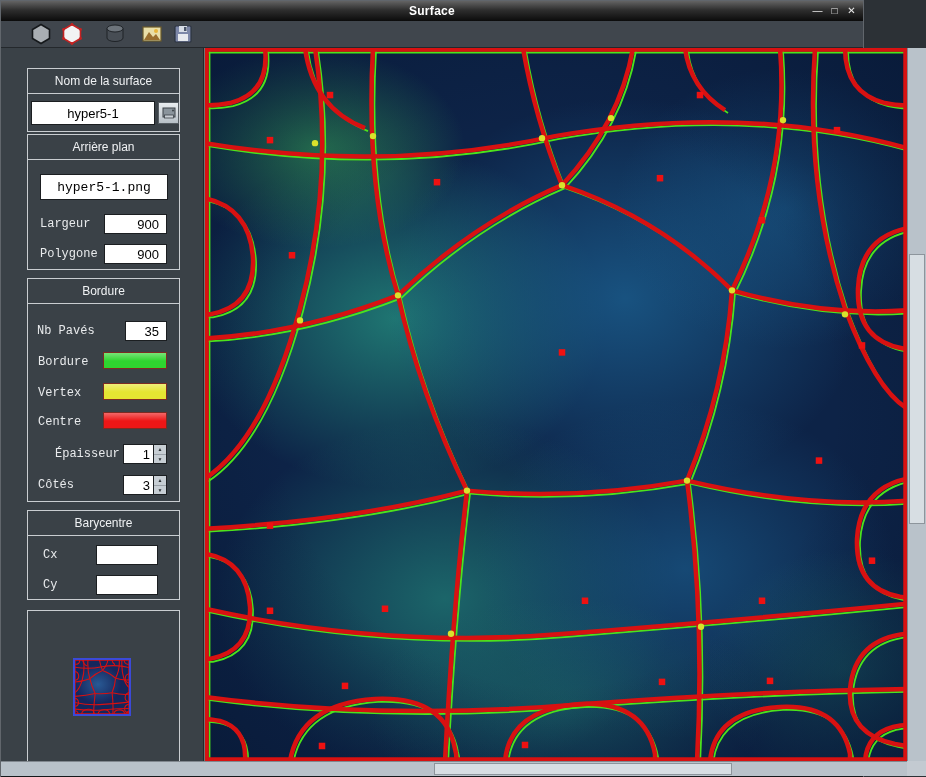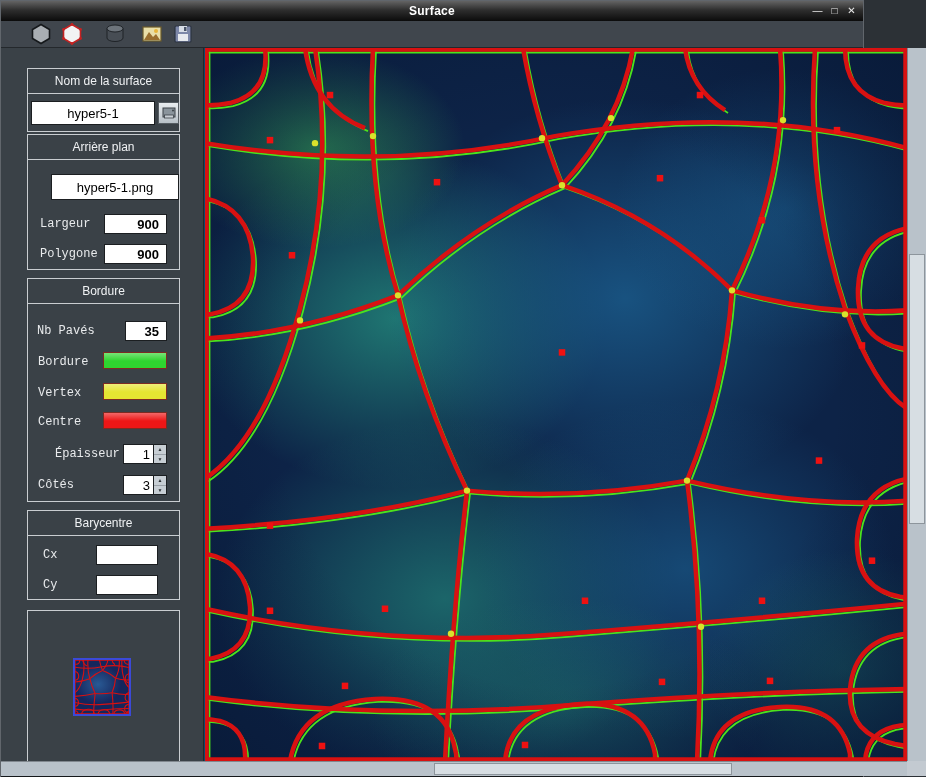--- a/index.html
+++ b/index.html
@@ -1,17 +1,17 @@
 <!DOCTYPE html>
 <html><head>
 <meta charset="utf-8">
 <style>
   * { margin:0; padding:0; box-sizing:border-box; font-family:"Liberation Sans", sans-serif; }
   html,body { width:926px; height:777px; overflow:hidden; background:#2c3136; }
-  .window { position:relative; width:864px; height:777px; background:#0c4a6e; border:1px solid #61666c; }
+  .window { position:relative; width:864px; height:777px; background:#737373; border:1px solid #61666c; }
 
   
   .titlebar { position:absolute; left:0; top:0; width:100%; height:20px;
               background:linear-gradient(#636363,#2e2e2e 45%,#0b0b0b); }
   .title   { position:absolute; left:0; right:0; text-align:center; line-height:20px;
              color:#ffffff; font-weight:bold; font-size:12px; letter-spacing:.3px; }
   .winbtn  { position:absolute; top:0; line-height:20px; color:#e9e9e9; font-size:10px;
              width:15px; text-align:center; cursor:pointer; z-index:2; }
 
   
@@ -23,21 +23,21 @@
   
   .sidebar { position:absolute; left:0; top:47px; width:203px; height:713px; background:#3a4147;
              border-right:1px solid #24282c; }
   .group  { position:absolute; border:1px solid #c9cdd1;margin-top:11px; }
   .gtitle { height:25px; line-height:25px; border-bottom:1px solid #c9cdd1; text-align:center;
             color:#f0f2f4; font-size:12px; }
   .label  { position:absolute; color:#e9ebed; font-size:12px; white-space:nowrap;font-family:Liberation Mono, monospace; }
   .tfield { position:absolute; background:#ffffff; border:1px solid #1b1e21; font-size:13px;
             color:#000; padding:0 7px; }
   .tfield.center { text-align:center; }
-  .tfield.num    { text-align:right;font-weight:bold; }
+  .tfield.num    { text-align:right; }
   .swatch { position:absolute; border:1px solid #7c2a22; }
   .swatch::after { content:""; display:block; width:100%; height:50%;
                    background:linear-gradient(rgba(255,255,255,.35),rgba(255,255,255,0)); }
   .spinner   { position:absolute; display:flex; }
   .spin-input{ width:31px; height:20px; background:#fff; border:1px solid #1b1e21; text-align:right;
                font-size:13px; padding:0 3px; }
   .spin-btns { width:13px; height:20px; display:flex; flex-direction:column; border:1px solid #1b1e21;
                border-left:none; }
   .spin-up,.spin-down { flex:1; background:#c7ced4; font-size:5px; line-height:8px; text-align:center;
                color:#2b2f33; cursor:pointer; }
@@ -116,21 +116,21 @@
         <svg width="16" height="16" viewBox="0 0 16 16">
           <rect x="2" y="3" width="12" height="9" fill="#8a949c" stroke="#3c4248"></rect>
           <rect x="3.5" y="10" width="9" height="3" fill="#c8cfd5" stroke="#3c4248" stroke-width=".8"></rect>
           <circle cx="12" cy="5.5" r="1" fill="#3c4248"></circle>
         </svg>
       </button>
     </div>
 
     <div class="group" style="left:26px;top:75px;width:153px;height:136px">
       <div class="gtitle">Arrière plan</div>
-      <input class="tfield center" style="left: 23px; top: 39px; width: 128px; height: 26px;" value="hyper5-1.png">
+      <input class="tfield center" style="left: 12px; top: 39px; width: 128px; height: 26px; font-family: Liberation Mono, monospace;" value="hyper5-1.png">
       <span class="label" style="left:12px;top:82px">Largeur</span>
       <input class="tfield num" style="left: 76px; top: 79px; width: 63px; height: 20px;" value="900">
       <span class="label" style="left:12px;top:112px">Polygone</span>
       <input class="tfield num" style="left: 76px; top: 109px; width: 63px; height: 20px;" value="900">
     </div>
 
     <div class="group" style="left:26px;top:219px;width:153px;height:224px">
       <div class="gtitle">Bordure</div>
 
       <span class="label" style="left:9px;top:45px">Nb Pavés</span>

